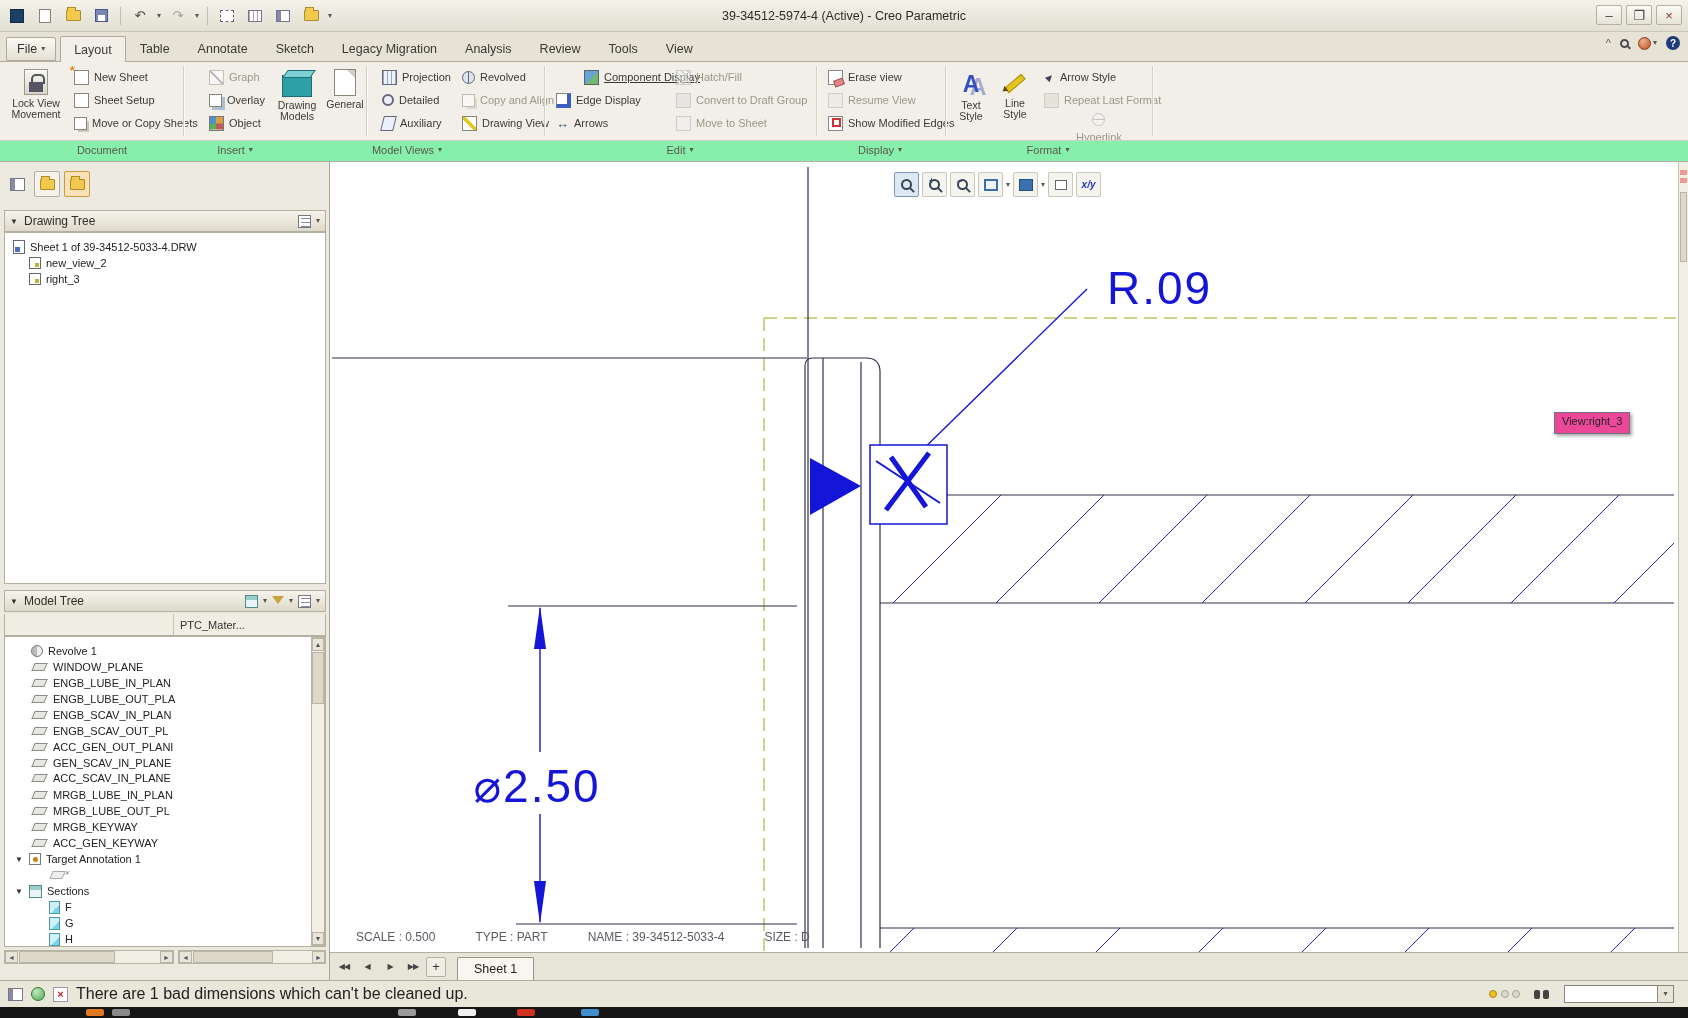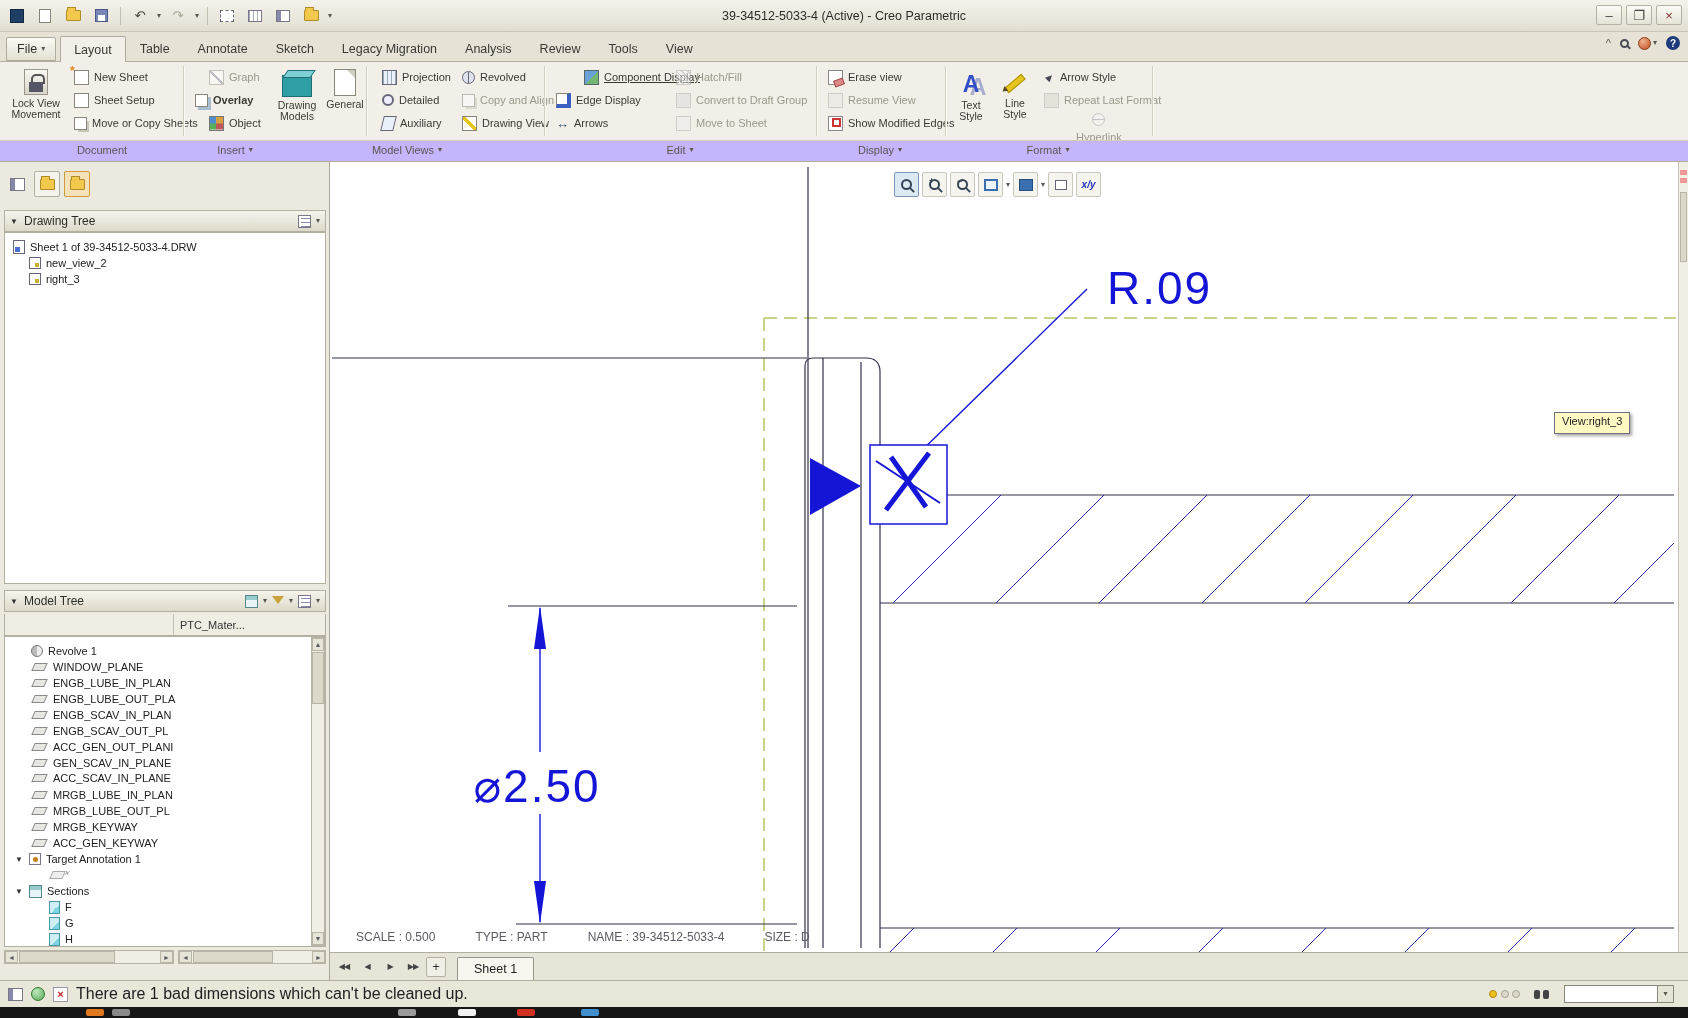--- a/index.html
+++ b/index.html
@@ -43,21 +43,21 @@
   .rtab.active { background:#f1efe7; border-color:#aeab9c; border-radius:2px 2px 0 0; position:relative; top:1px; }
   .tabrow-right { position:absolute; right:8px; top:36px; display:flex; align-items:center; gap:9px; }
   .mini-mag { width:9px; height:9px; border:2px solid #4a4a55; border-radius:50%; position:relative; }
   .mini-mag::after { content:""; position:absolute; width:5px; height:2px; background:#4a4a55; right:-4px; bottom:-2px; transform:rotate(45deg); }
   .redball { width:13px; height:13px; border-radius:50%; background:radial-gradient(circle at 35% 30%,#f0b090,#c05020); border:1px solid #8a3a18; }
   .helpball { width:14px; height:14px; border-radius:50%; background:#1d3a7a; color:#fff; font-size:10px; font-weight:bold; display:flex; align-items:center; justify-content:center; }
 
   
   .ribbon { position:absolute; top:62px; left:0; width:1688px; height:100px; background:#f1efe7; border-bottom:1px solid #b1ae9f; }
   .ribcontent { position:absolute; top:0; left:0; width:1688px; height:78px; }
-  .riblabels { position:absolute; top:78px; left:0; width:1688px; height:21px; background:#c4b5fd; border-top:1px solid #d2cfc0; }
+  .riblabels { position:absolute; top:78px; left:0; width:1688px; height:21px; background:#86efac; border-top:1px solid #d2cfc0; }
   .rgsep { position:absolute; top:4px; bottom:4px; width:1px; background:#d2cfc0; box-shadow:1px 0 0 #fbfaf4; }
   .rgitem { position:absolute; height:22px; display:flex; align-items:center; gap:5px; font-size:11px; white-space:nowrap; color:#3a3a33; padding:0 3px; border:1px solid transparent; }
   .rgitem.dis { color:#9b988b; }
   .rgitem.dis .ic { opacity:.5; }
   .bigbtn { position:absolute; display:flex; flex-direction:column; align-items:center; justify-content:flex-start; gap:3px; padding-top:3px; border:1px solid transparent; }
   .bigbtn .blabel { font-size:10.5px; line-height:11px; text-align:center; color:#3a3a33; }
   .glabel { position:absolute; top:3px; transform:translateX(-50%); font-size:11px; color:#5a5750; display:flex; gap:4px; align-items:center; white-space:nowrap; }
 
   .ic { width:15px; height:15px; display:inline-block; position:relative; flex:none; }
   .ic-sheet { background:#fff; border:1px solid #88857a; }
@@ -139,21 +139,21 @@
   .viewtools { position:absolute; left:564px; top:10px; display:flex; align-items:center; gap:3px; }
   .vbtn { width:25px; height:25px; display:flex; align-items:center; justify-content:center; background:#f6f4ee; border:1px solid #c9c6ba; border-radius:2px; position:relative; }
   .vbtn.pressed { background:#dce8f2; border-color:#7a98b8; }
   .mag { width:11px; height:11px; border:2px solid #345; border-radius:50%; position:relative; }
   .mag::after { content:""; position:absolute; width:6px; height:2px; background:#345; right:-5px; bottom:-3px; transform:rotate(45deg); }
   .magsign { position:absolute; left:6px; top:3px; font-size:9px; font-weight:bold; color:#345; }
   .pane-light { width:14px; height:12px; background:#eef4fb; border:2px solid #3a6fb0; }
   .pane-dark { width:14px; height:12px; background:#3a6fb0; border:1px solid #24507e; }
   .pane-small { width:12px; height:10px; background:#fff; border:1px solid #667; }
   .xy { font-size:10px; font-style:italic; color:#2233bb; font-weight:bold; }
-  .tooltip { position:absolute; left:1224px; top:250px; height:22px; padding:2px 7px; background:#fef9c3; border:1px solid #707080; box-shadow:2px 2px 3px rgba(0,0,0,.35); font-size:11px; color:#222; white-space:nowrap; }
+  .tooltip { position:absolute; left:1224px; top:250px; height:22px; padding:2px 7px; background:#ec4899; border:1px solid #707080; box-shadow:2px 2px 3px rgba(0,0,0,.35); font-size:11px; color:#222; white-space:nowrap; }
   .inforow { position:absolute; left:26px; top:768px; display:flex; gap:40px; font-size:12px; color:#5a5a64; white-space:nowrap; }
   .vscroll { position:absolute; right:0; top:0; width:10px; height:790px; background:#f1eee3; border-left:1px solid #c5c2b4; }
   .vscroll .mark { position:absolute; left:1px; width:7px; height:5px; background:#f09898; }
 
   
   .sheetbar { position:absolute; top:952px; left:330px; width:1358px; height:28px; background:#e7e4d8; border-top:1px solid #b1ae9f; display:flex; align-items:center; gap:3px; padding-left:4px; }
   .navbtn { min-width:20px; height:20px; padding:0 2px; display:flex; align-items:center; justify-content:center; font-size:8px; color:#444; border:1px solid transparent; border-radius:2px; letter-spacing:-1px; }
   .addbtn { width:20px; height:20px; display:flex; align-items:center; justify-content:center; font-size:13px; color:#333; border:1px solid #b3b0a2; background:#f1efe5; border-radius:2px; }
   .sheettab { height:24px; margin-left:8px; padding:0 16px; display:flex; align-items:center; font-size:12.5px; color:#222; background:#f8f6ef; border:1px solid #98958a; border-bottom-color:#f8f6ef; border-radius:2px 2px 0 0; position:relative; top:2px; }
 
@@ -211,21 +211,21 @@
           <span class="i-grid"></span>
         </span>
       <span class="tbtn">
           <span class="i-cols"></span>
         </span>
       <span class="tbtn">
           <span class="i-folder"></span>
         </span>
       <span class="chev">▾</span>
     </div>
-    <div class="title-text">39-34512-5033-4 (Active) - Creo Parametric</div>
+    <div class="title-text">39-34512-5974-4 (Active) - Creo Parametric</div>
     <div class="winbtns">
       <span class="winbtn">–</span>
       <span class="winbtn">❐</span>
       <span class="winbtn close">×</span>
     </div>
   </div>
 
   <div class="tabrow">
     <div class="filebtn">
       <span>File</span>
@@ -269,21 +269,21 @@
       <div class="rgitem" style="left:70px; top:50px;">
           <span class="ic ic-sheets"></span>
           <span>Move or Copy Sheets</span>
         </div>
       <div class="rgsep" style="left:183px;"></div>
 
       <div class="rgitem dis" style="left:205px; top:4px;">
           <span class="ic ic-graph"></span>
           <span>Graph</span>
         </div>
-      <div class="rgitem" style="left:191px; top:27px;font-weight:bold;">
+      <div class="rgitem" style="left:205px; top:27px;">
           <span class="ic ic-overlay"></span>
           <span>Overlay</span>
         </div>
       <div class="rgitem" style="left:205px; top:50px;">
           <span class="ic ic-object"></span>
           <span>Object</span>
         </div>
       <div class="bigbtn" style="left:272px; top:3px; width:50px; height:72px;align-items:center;">
         <span class="i-dmodels"></span>
         <span class="blabel">Drawing Models</span>

